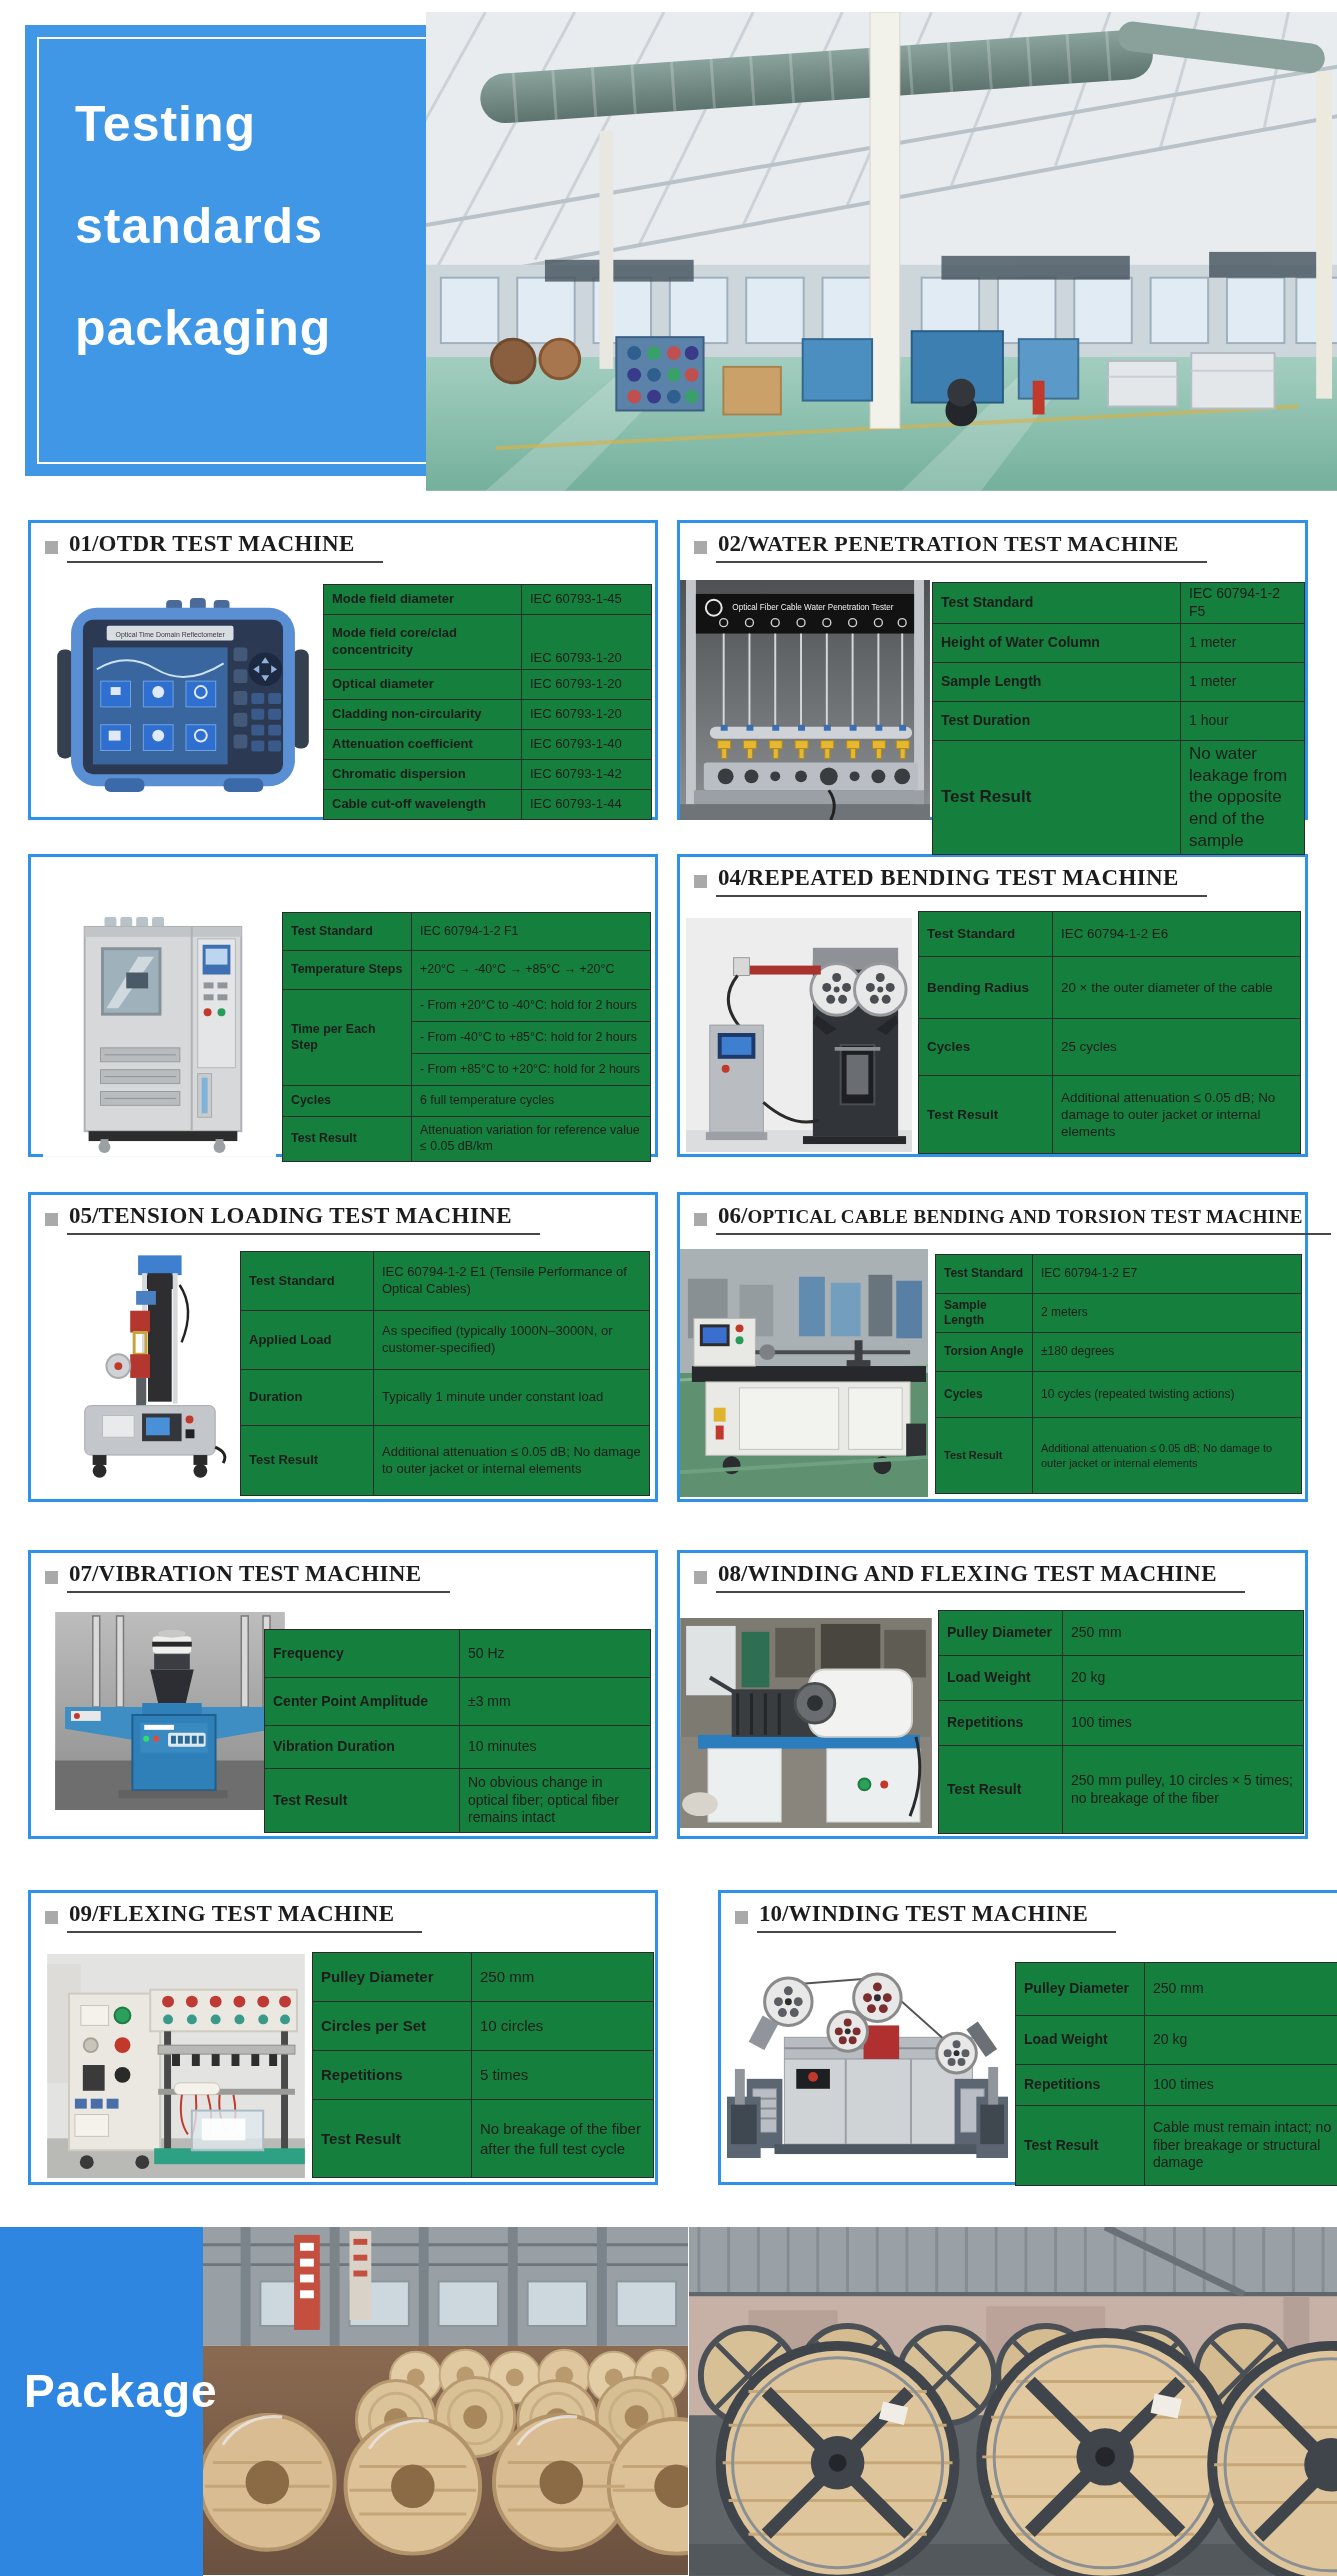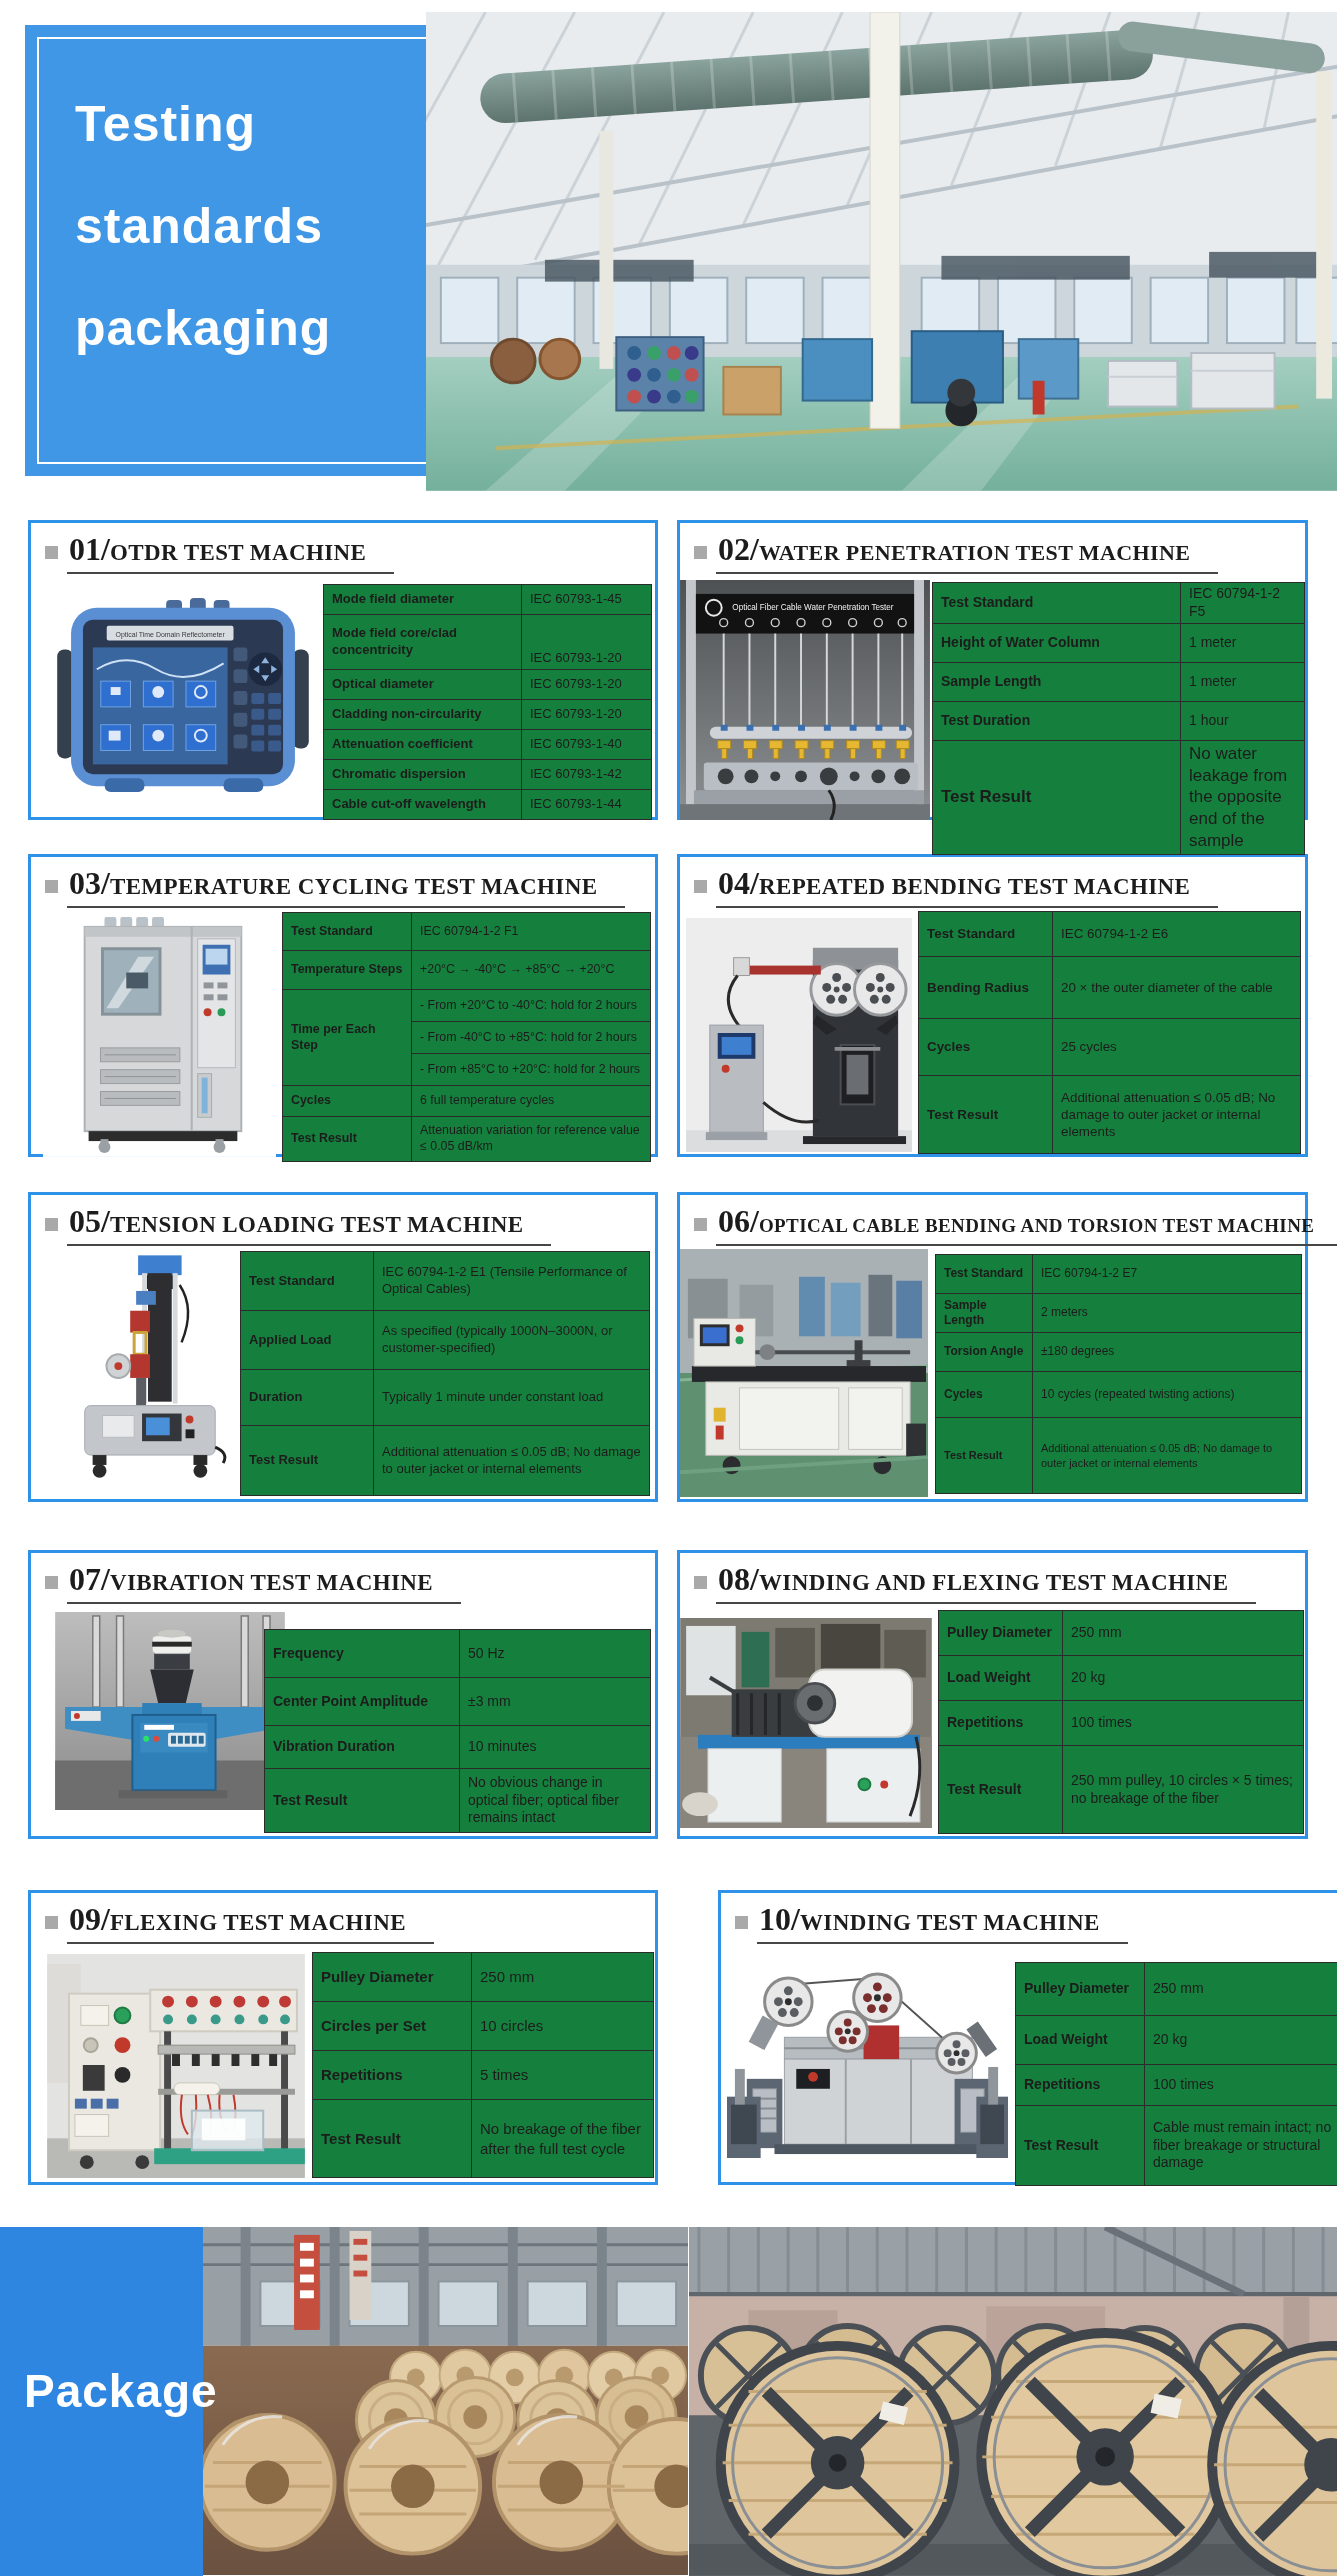--- a/index.html
+++ b/index.html
@@ -23,21 +23,21 @@
   .c5{left:677px;top:1192px;width:631px;height:310px;}
   .c6{left:28px;top:1550px;width:630px;height:289px;}
   .c7{left:677px;top:1550px;width:631px;height:289px;}
   .c8{left:28px;top:1890px;width:630px;height:295px;}
   .c9{left:677px;top:1890px;width:631px;height:295px;margin-left:41px;}
 
   .sec-head{position:absolute;left:14px;top:8px;display:flex;align-items:center;z-index:3;}
   .bullet{width:13px;height:13px;background:#a9a9a9;margin-right:9px;flex:0 0 auto;}
   .sec-title{font-family:"Liberation Serif","DejaVu Serif",serif;border-bottom:2px solid #474747;
              padding:0 28px 4px 2px;white-space:nowrap;}
-  .sec-title .num{font-size:32px;font-weight:bold;}
+  .sec-title .num{font-size:23px;font-weight:bold;}
   .sec-title .name{font-size:23px;font-weight:bold;letter-spacing:0.4px;}
   .c5 .sec-title .name{font-size:19px;}
   .c1 .sec-title .name{font-size:22px;}
 
   .photo{position:absolute;overflow:hidden;}
   .photo svg{display:block;width:100%;height:100%;}
 
   table.spec{position:absolute;border-collapse:collapse;table-layout:fixed;background:#15803d;z-index:2;}
   table.spec td{border:1px solid #2b2b2b;padding:2px 8px;vertical-align:middle;line-height:1.28;
                 overflow:hidden;}
@@ -422,24 +422,20 @@
           </tr>
       <tr>
             <td class="l">Test Result</td>
             <td>No water leakage from the opposite end of the sample</td>
           </tr>
     </tbody>
       </table>
   </div>
 
   <div class="card c2">
-    <div class="sec-head">
-      <span class="bullet"></span>
-      <span class="sec-title"><span class="num">03/</span><span class="name">TEMPERATURE CYCLING TEST MACHINE</span></span>
-    </div>
     <div class="photo" style="left:12px;top:52px;width:233px;height:248px;">
       <svg viewBox="0 0 235 250">
         <rect width="235" height="250" fill="#ffffff"></rect>
         <g fill="#b9c2c8">
           <rect x="62" y="8" width="12" height="12" rx="2"></rect>
             <rect x="78" y="8" width="12" height="12" rx="2"></rect>
           <rect x="94" y="8" width="12" height="12" rx="2"></rect>
             <rect x="110" y="8" width="12" height="12" rx="2"></rect>
         </g>
         <rect x="42" y="18" width="158" height="206" fill="#d6d8da" stroke="#aeb2b5" stroke-width="2"></rect>

